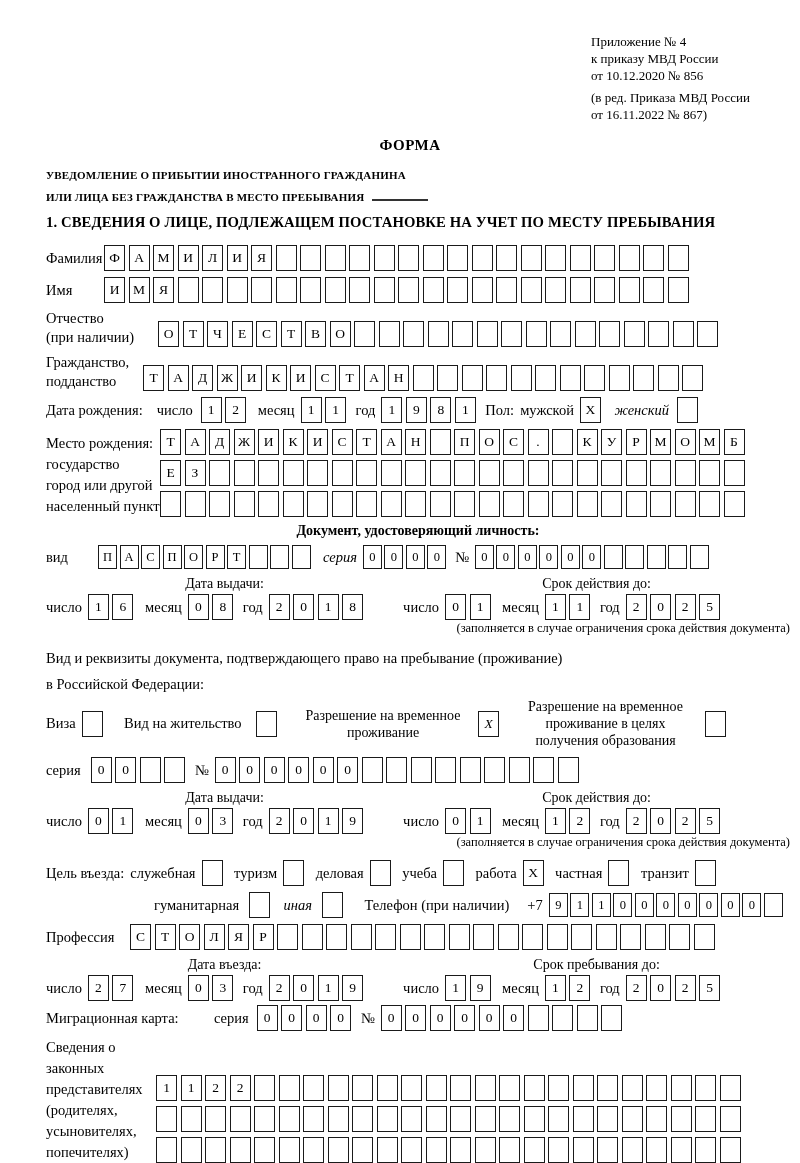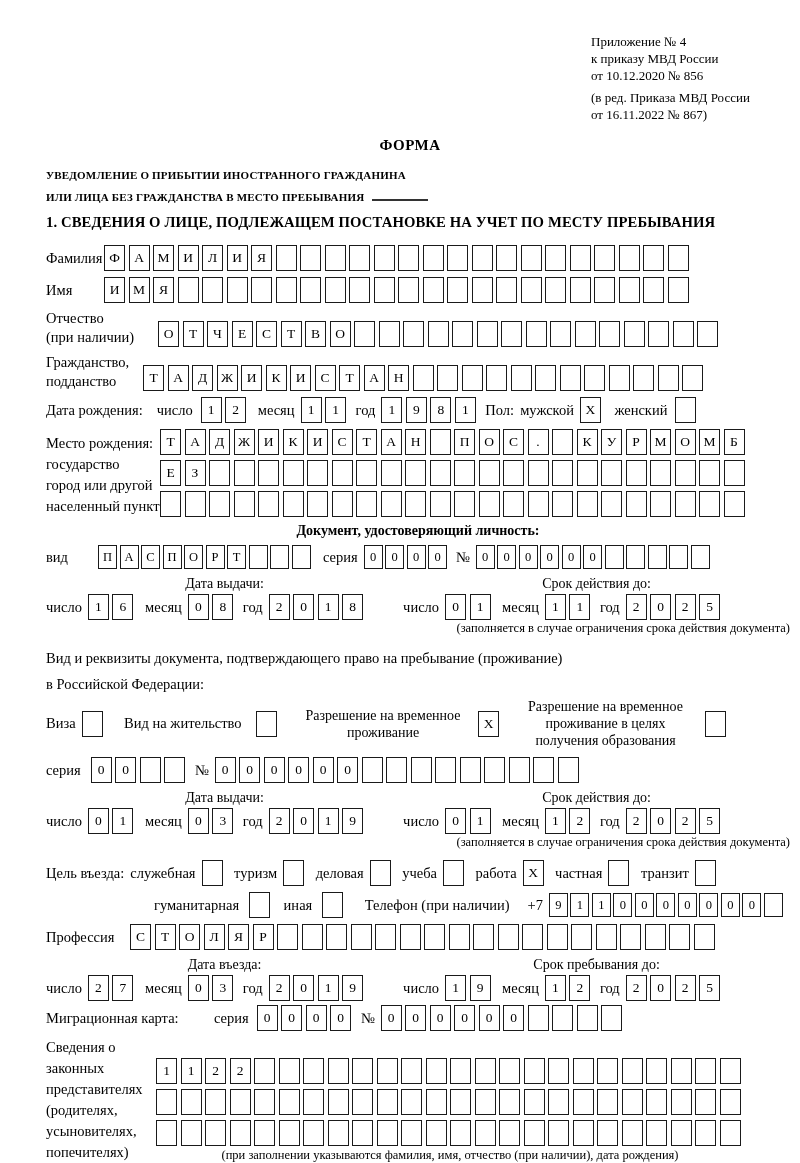--- a/index.html
+++ b/index.html
@@ -18,21 +18,21 @@
   .row{display:flex;align-items:center;margin-bottom:6px;white-space:nowrap;}
   .row.top{align-items:flex-end;}
   .lbl{flex:0 0 auto;}
   .w58{width:58px;} .w112{width:112px;} .w97{width:97px;} .w114{width:114px;}
   .w84{width:84px;} .w110{width:110px;}
   .cells{display:flex;flex:0 0 auto;}
   .cell{box-sizing:content-box;width:19px;height:24px;border:1.5px solid #1a1a1a;margin-right:3.5px;
         display:inline-flex;align-items:center;justify-content:center;font-size:13.5px;flex:0 0 auto;background:#fff;}
   .tight .cell,.cell.sm{width:17px;height:22px;margin-right:2.5px;font-size:12.5px;}
   .mb{margin-bottom:5px;}
-  .ml6{margin-left:6px;} .ml8{margin-left:8px;} .ml10{margin-left:10px;} .ml14{margin-left:14px;} .ml18{margin-left:18px;}
+  .ml6{margin-left:6px;} .ml8{margin-left:8px;} .ml10{margin-left:10px;font-style:italic;} .ml14{margin-left:14px;} .ml18{margin-left:18px;}
   .mr6{margin-right:6px;} .mr8{margin-right:8px;} .mr10{margin-right:10px;}
   .sublines div{line-height:19px;}
   .bp-lines div{line-height:21px;}
   
   .doc-head{text-align:center;font-weight:bold;font-size:14px;margin:2px 0 6px 0;}
   
   .dates{display:flex;margin-bottom:4px;}
   .dates .dcol{flex:0 0 48%;}
   .dates .dcol.r{flex:1;}
   .dt-title{text-align:center;font-size:14px;line-height:17px;margin-bottom:2px;}
@@ -706,18 +706,17 @@
             <span class="cell"></span>
             <span class="cell"></span>
             <span class="cell"></span>
             <span class="cell"></span>
             <span class="cell"></span>
             <span class="cell"></span>
             <span class="cell"></span>
             <span class="cell"></span>
             <span class="cell"></span>
           </div>
-        <div class="rep-note" style="padding-left:0;">(при заполнении указываются фамилия, имя, отчество (при наличии), дата рождения)</div>
       </span>
     </div>
 
   </div>
 </div>
 
 </body></html>

